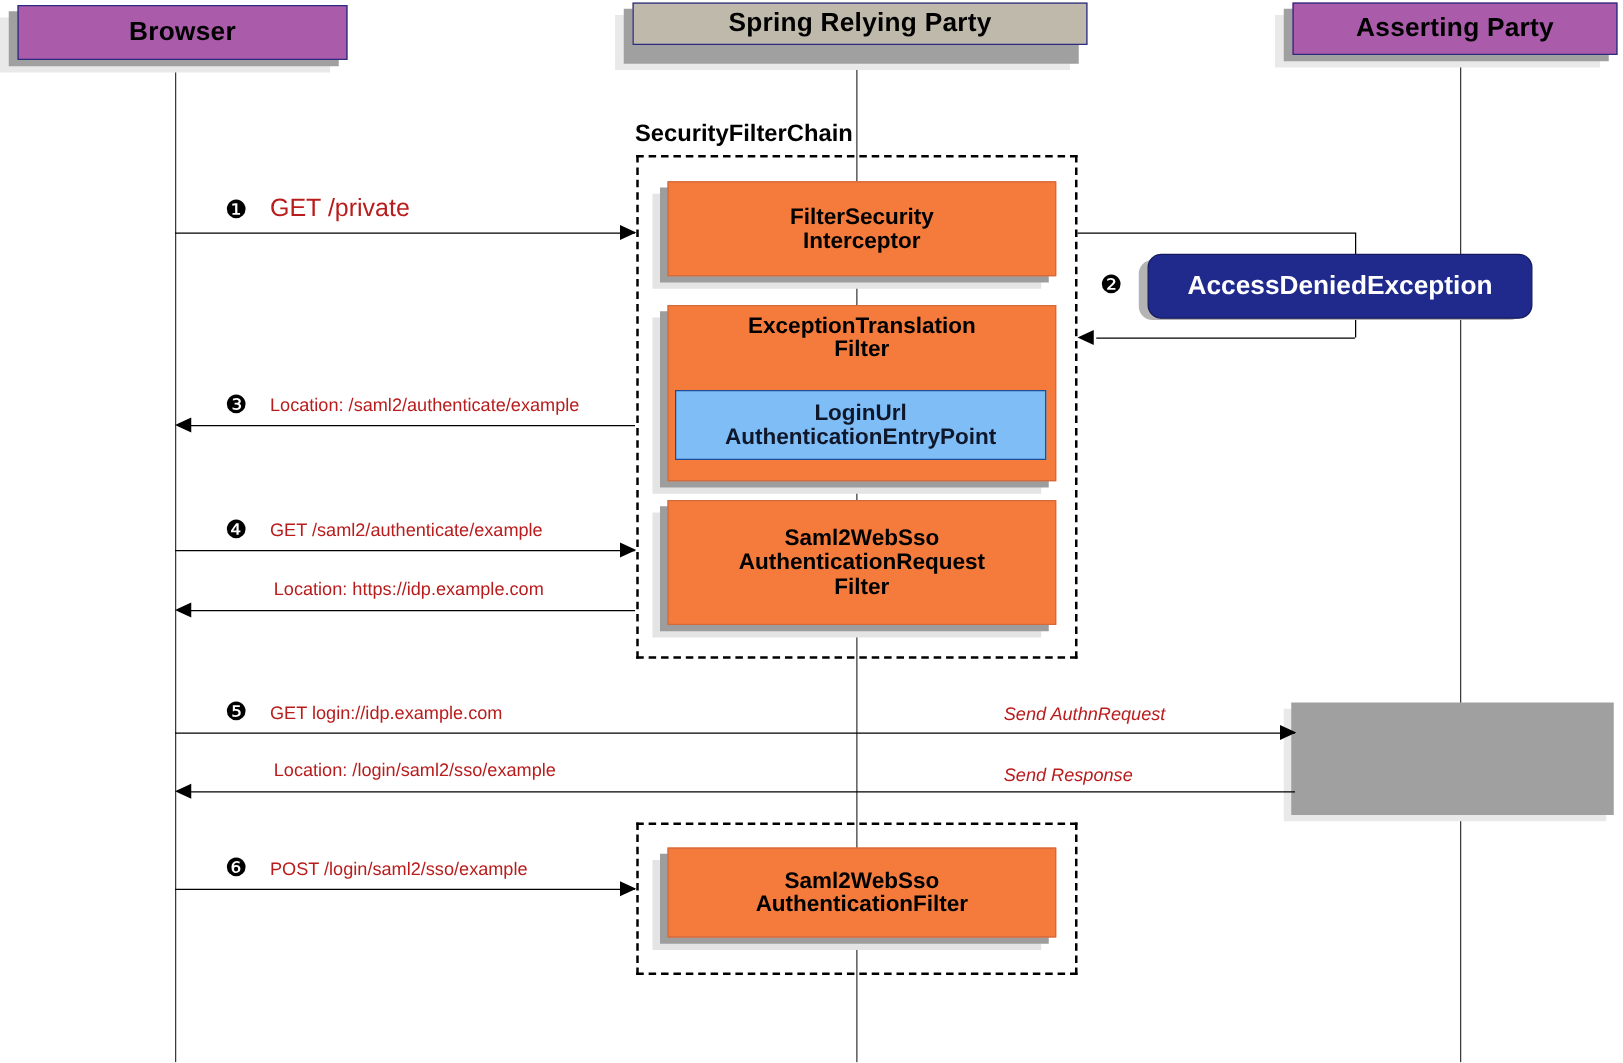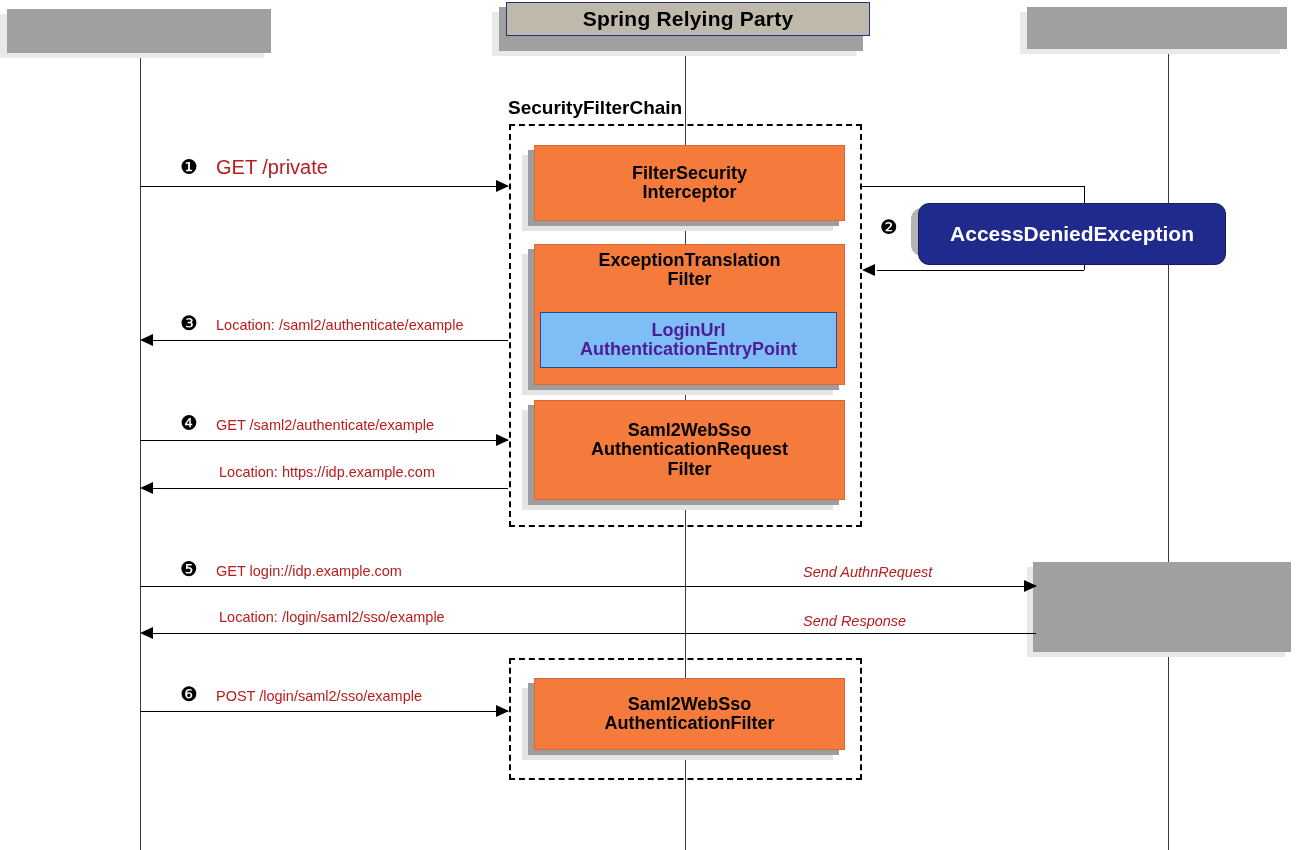--- a/index.html
+++ b/index.html
@@ -99,21 +99,21 @@
     box-sizing: border-box;
     background: #7FBDF7;
     border: 1px solid #1c4f97;
     display: flex;
     align-items: center;
     justify-content: center;
     text-align: center;
     font-weight: bold;
     font-size: 18px;
     line-height: 1.08;
-    color: #4c1d95;
+    color: #0f172a;
     z-index: 8;
   }
 
   
   .exception {
     position: absolute;
     box-sizing: border-box;
     background: #1F2A8C;
     border: 1px solid #141c5e;
     border-radius: 11px;
@@ -189,29 +189,35 @@
 <body>
 
 <div id="canvas">
 
   <div class="lifeline" style="left:140px; top:52px; height:798px;"></div>
   <div class="lifeline" style="left:685px; top:48px; height:802px;"></div>
   <div class="lifeline" style="left:1168px; top:46px; height:804px;"></div>
 
   <div class="actor-shadow-light" style="left:0px; top:14px; width:264px; height:44px;"></div>
   <div class="actor-shadow-dark" style="left:7px; top:9px; width:264px; height:44px;"></div>
+  <div class="actor" style="left:14px; top:4px; width:264px; height:44px; background:#AA5BAA; font-size:21px;">
+    <span>Browser</span>
+  </div>
 
   <div class="actor-shadow-light" style="left:492px; top:12px; width:364px; height:44px;"></div>
   <div class="actor-shadow-dark" style="left:499px; top:7px; width:364px; height:44px;"></div>
   <div class="actor" style="left:506px; top:2px; width:364px; height:34px; background:#BFB9AC; font-size:21px;">
     <span>Spring Relying Party</span>
   </div>
 
   <div class="actor-shadow-light" style="left:1020px; top:12px; width:260px; height:42px;"></div>
   <div class="actor-shadow-dark" style="left:1027px; top:7px; width:260px; height:42px;"></div>
+  <div class="actor" style="left:1034px; top:2px; width:260px; height:42px; background:#AA5BAA; font-size:21px;">
+    <span>Asserting Party</span>
+  </div>
 
   <div class="chain-label" style="left:508px; top:97px;">SecurityFilterChain</div>
   <div class="dashed-box" style="left:509px; top:124px; width:353px; height:403px;"></div>
 
   <div class="filter-shadow-light" style="left:522px; top:155px; width:311px; height:76px;"></div>
   <div class="filter-shadow-dark" style="left:528px; top:150px; width:311px; height:76px;"></div>
   <div class="filter" style="left:534px; top:145px; width:311px; height:76px;">
     <span style="white-space:pre-line;">FilterSecurity
 Interceptor</span>
   </div>
@@ -230,21 +236,21 @@
 
   <div class="filter-shadow-light" style="left:522px; top:410px; width:311px; height:100px;"></div>
   <div class="filter-shadow-dark" style="left:528px; top:405px; width:311px; height:100px;"></div>
   <div class="filter" style="left:534px; top:400px; width:311px; height:100px;">
     <span style="white-space:pre-line;">Saml2WebSso
 AuthenticationRequest
 Filter</span>
   </div>
 
   <div class="exception-shadow" style="left:911px; top:208px; width:308px; height:48px;"></div>
-  <div class="exception" style="left:918px; top:203px; width:308px; height:62px;">
+  <div class="exception" style="left:918px; top:203px; width:308px; height:52px;">
     <span>AccessDeniedException</span>
   </div>
   <div class="step-num" style="left:880px; top:217px;">❷</div>
 
   <div class="hline" style="left:862px; top:186px; width:222px;"></div>
   <div class="vline" style="left:1084px; top:186px; height:84px;"></div>
   <div class="hline" style="left:877px; top:270px; width:207px;"></div>
   <div class="arrowhead arrow-left" style="left:862px; top:264px;"></div>
 
   <div class="step-num" style="left:180px; top:157px;">❶</div>

